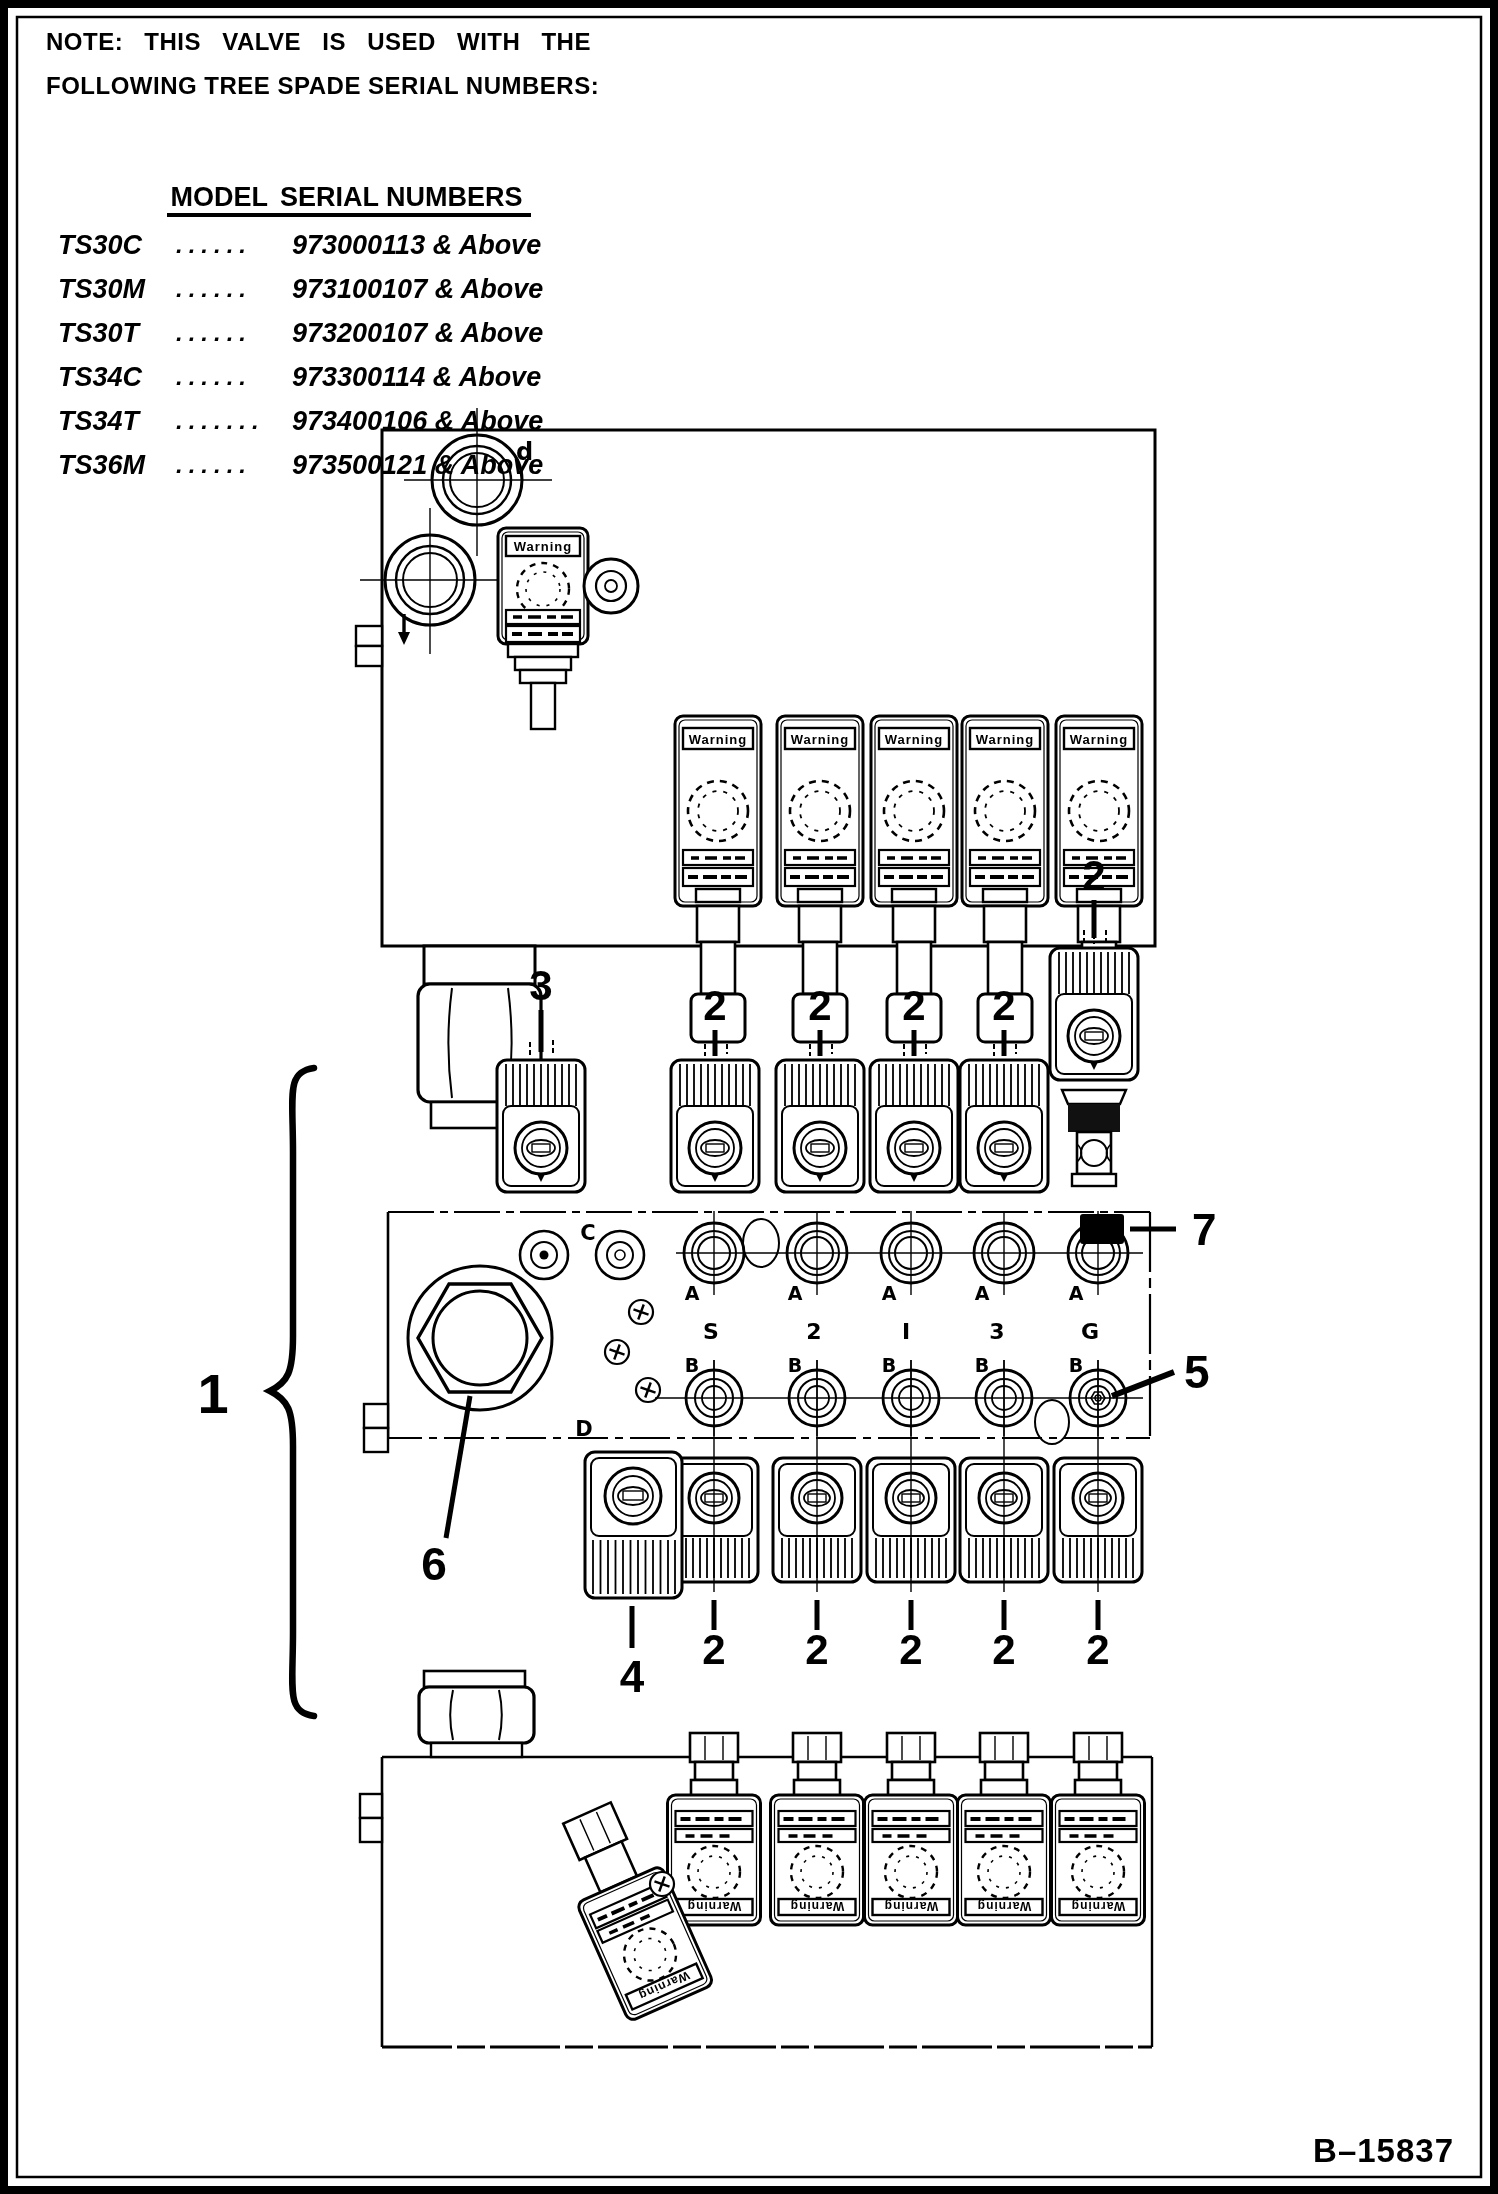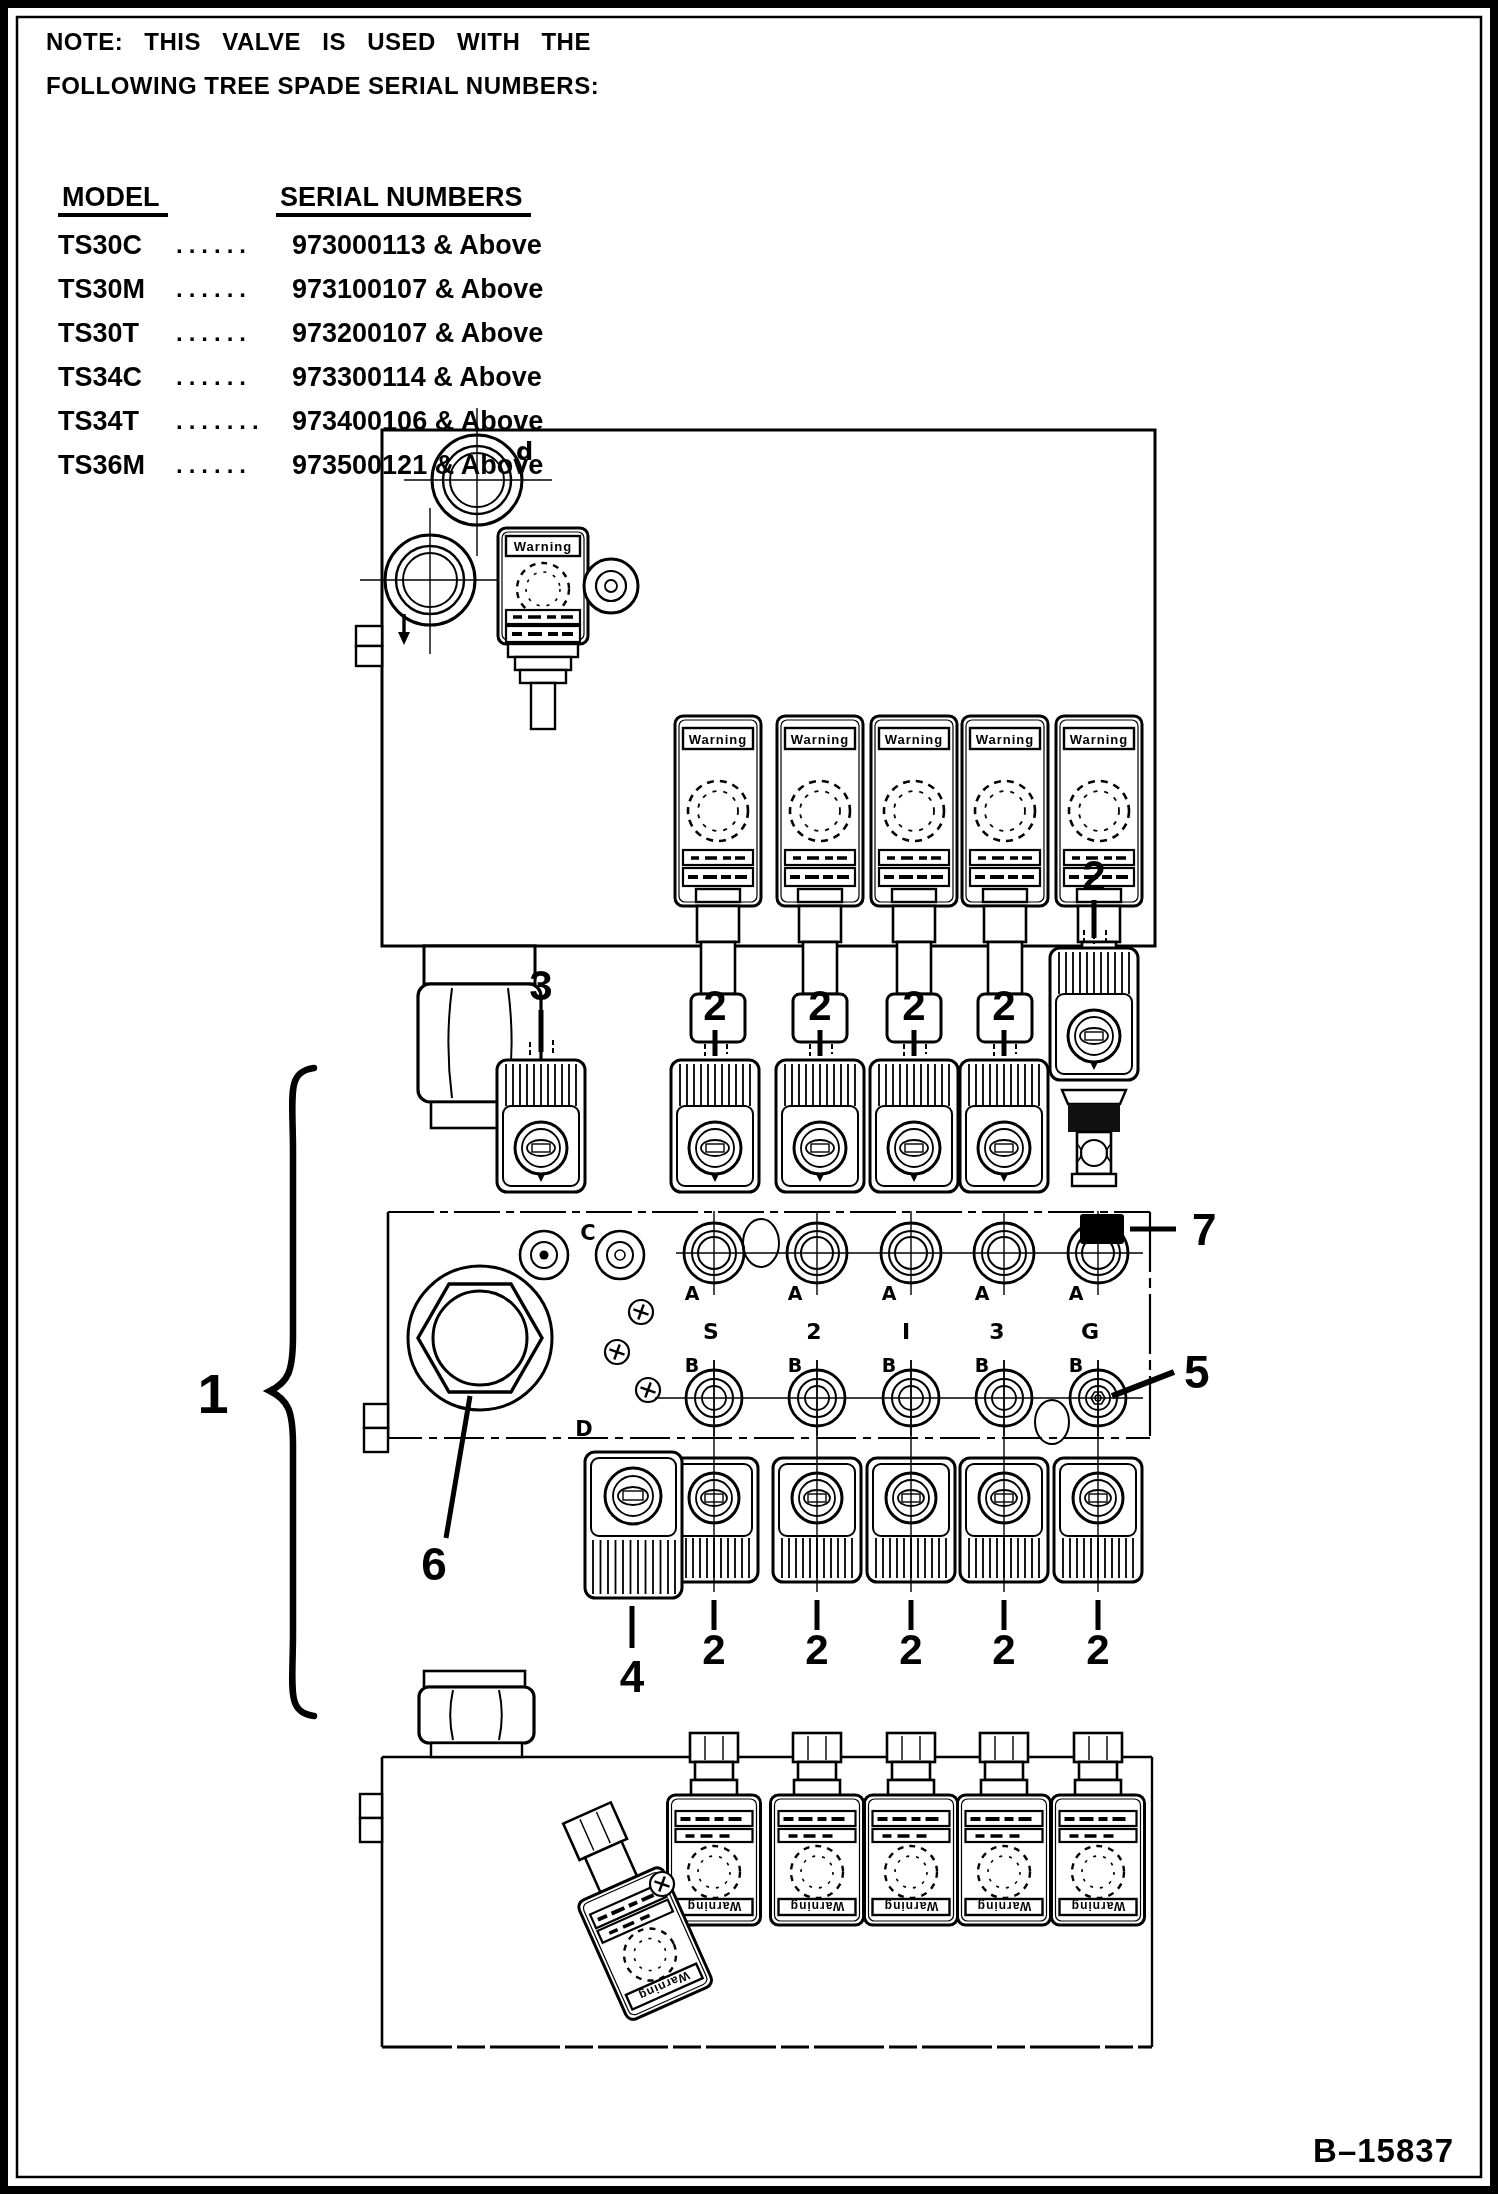--- a/index.html
+++ b/index.html
@@ -2,24 +2,24 @@
 <html><head>
 <meta charset="utf-8">
 <style>
   html,body{margin:0;padding:0;background:#777;}
   .page{position:relative;width:1498px;height:2194px;background:#fff;overflow:hidden;
         font-family:"Liberation Sans",sans-serif;color:#000;}
   .abs{position:absolute;}
   .note{left:46px;top:20px;width:720px;font-weight:bold;font-size:24px;line-height:44px;letter-spacing:.5px;}
   .note .l1{word-spacing:14px;}
   .stable{left:58px;top:182px;font-weight:bold;font-size:27px;}
-  .shead{display:flex;margin-bottom:10px;}
+  .shead{display:flex;margin-bottom:10px;text-align:right;}
   .shead .h1{width:218px;}
   .shead .h1 span,.shead .h2 span{border-bottom:4px solid #000;padding:0 8px 1px 4px;}
-  .srow{display:flex;line-height:44px;}
+  .srow{display:flex;line-height:44px;font-style:italic;}
   .srow .m{width:118px;}
   .srow .dots{width:116px;letter-spacing:6px;font-size:24px;}
   .figref{right:44px;bottom:24px;font-weight:bold;font-size:33px;letter-spacing:1px;text-align:center;}
   svg text{font-family:"Liberation Sans",sans-serif;fill:#000;}
   .co{font-weight:bold;}
   .pl{font-weight:bold;font-family:"DejaVu Sans",sans-serif;}
 </style>
 </head>
 <body>
 

